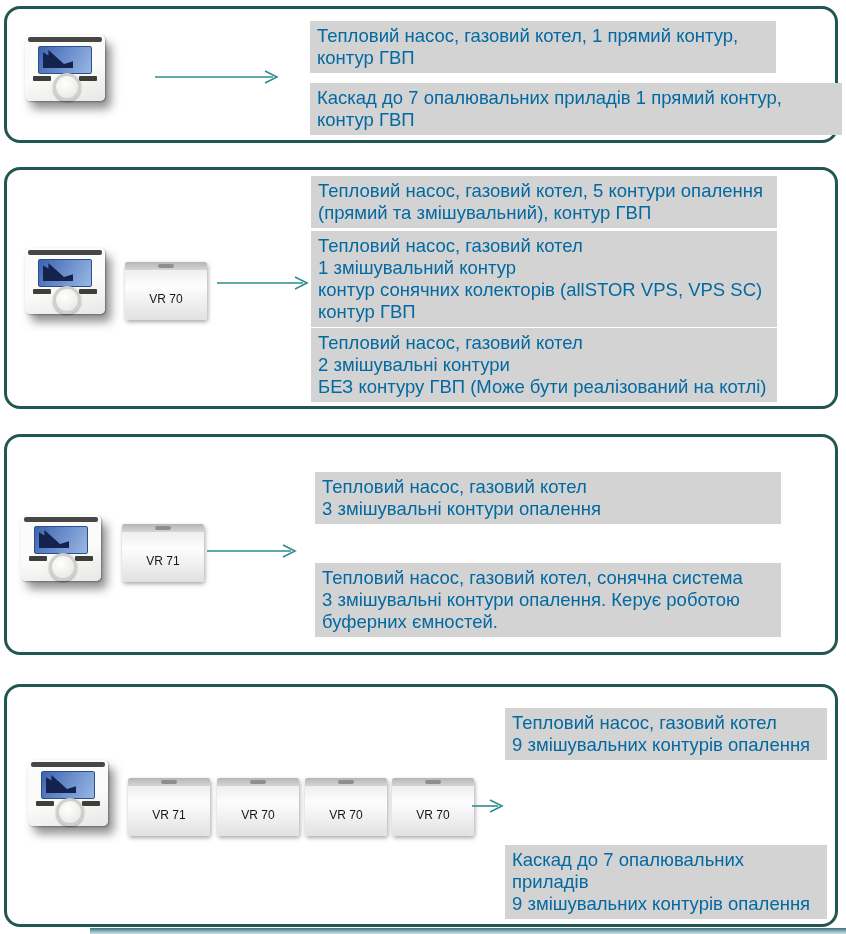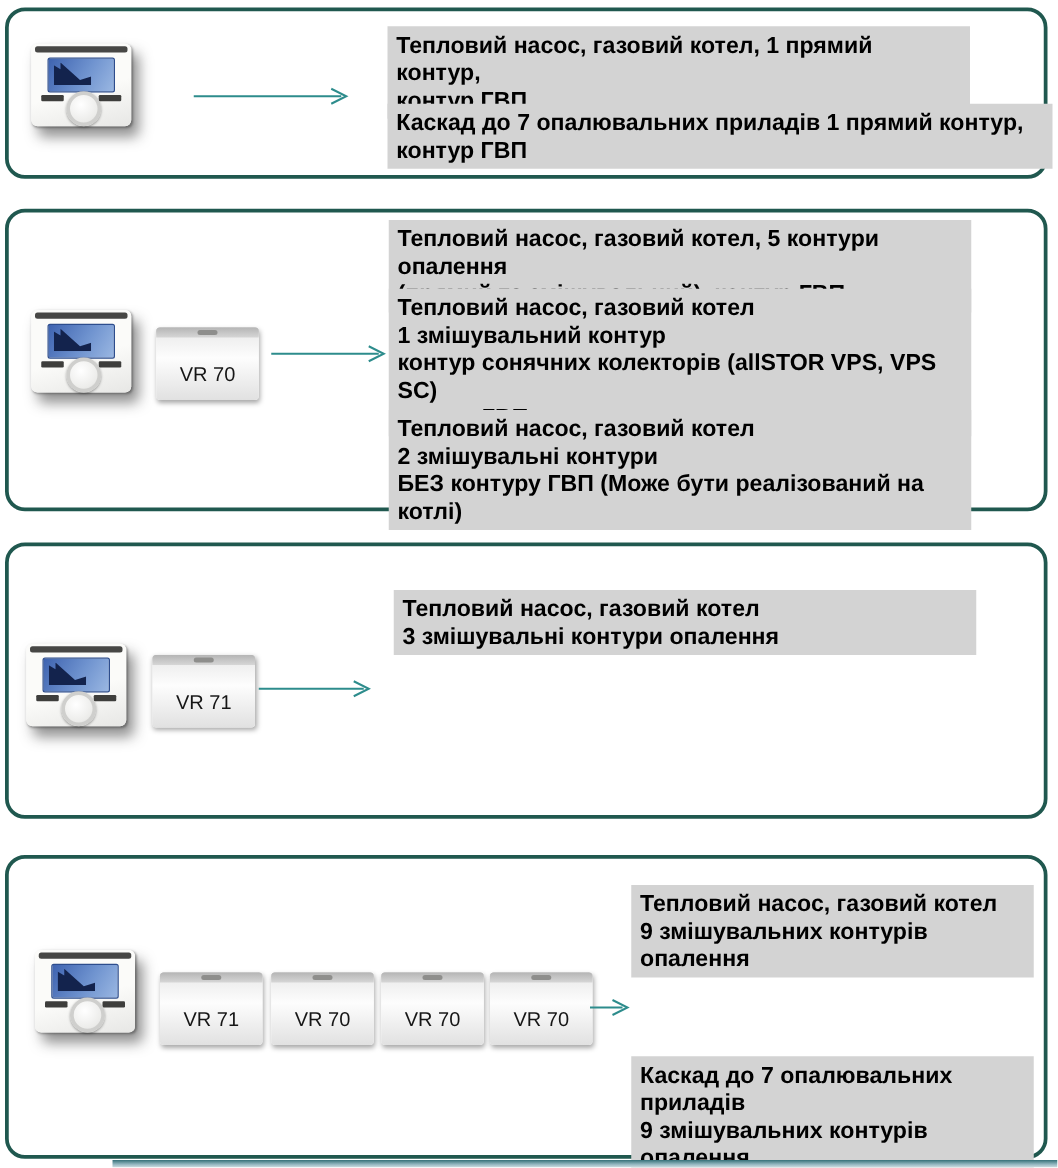--- a/index.html
+++ b/index.html
@@ -6,23 +6,23 @@
   body{width:846px;height:934px;position:relative;overflow:hidden;
        font-family:"Liberation Sans",sans-serif;}
   .sysbox{position:absolute;left:4px;width:834px;
           border:3px solid #20584f;border-radius:16px;background:#ffffff;
           box-sizing:border-box;}
   .box1{top:6px;height:137px;}
   .box2{top:167px;height:242px;}
   .box3{top:434px;height:221px;}
   .box4{top:684px;height:243px;}
 
-  .note{position:absolute;background:#d3d3d3;color:#000000;
+  .note{position:absolute;background:#d3d3d3;color:#0369a1;
         font-size:18.5px;line-height:22px;padding:4px 7px;
-        white-space:pre-line;box-sizing:border-box;font-weight:bold;}
+        white-space:pre-line;box-sizing:border-box;}
 
   
   .thermostat{position:absolute;width:80px;height:66px;border-radius:5px;
         background:linear-gradient(165deg,#fbfbf9 55%,#e7e7e5 100%);
         box-shadow:6px 8px 10px rgba(40,40,40,.5),1px 1px 2px rgba(0,0,0,.35);}
   .th-topbar{position:absolute;top:2px;left:3px;right:3px;height:5px;
         background:#474745;border-radius:2px;}
   .th-screen{position:absolute;left:13px;top:11px;width:52px;height:26px;
         border:1px solid #2d4d8d;border-radius:2px;
         background:linear-gradient(120deg,#3e63b0 0%,#6f93cf 55%,#9ab7e2 100%);}
@@ -39,21 +39,21 @@
   
   .module{position:absolute;width:82px;height:58px;border-radius:3px;
         background:linear-gradient(180deg,#bdbdbd 0%,#efefef 14%,#fdfdfd 42%,#e1e1e1 100%);
         box-shadow:1px 2px 4px rgba(0,0,0,.35);}
   .mod-top{position:absolute;top:0;left:0;right:0;height:8px;
         background:linear-gradient(180deg,#b5b5b5,#d6d6d6);
         border-radius:3px 3px 0 0;}
   .mod-logo{position:absolute;top:2px;left:50%;margin-left:-8px;width:16px;height:4px;
         background:#8e8e8c;border-radius:2px;}
   .mod-label{position:absolute;left:0;right:0;top:30px;text-align:center;
-        font-size:16px;color:#161616;}
+        font-size:12px;color:#161616;}
 
   .arrow{position:absolute;overflow:visible;}
   .arrow line,.arrow polyline{stroke:#2d8c8c;stroke-width:1.6;fill:none;}
 
   .bottom-edge{position:absolute;left:90px;top:928px;width:756px;height:6px;
         background:linear-gradient(180deg,#357078 0%,#8fb4bd 55%,#cfdfe3 100%);}
 </style>
 </head>
 <body>
 
@@ -123,20 +123,23 @@
       <div class="mod-logo"></div>
     </div>
     <div class="mod-label">VR 71</div>
   </div>
   <svg class="arrow" style="left:200px;top:106px" width="92" height="16">
     <line x1="0" y1="8" x2="84" y2="8"></line>
     <polyline points="76,2 88,8 76,14"></polyline>
   </svg>
   <div class="note" style="left:308px;top:35px;width:466px">Тепловий насос, газовий котел
 3 змішувальні контури опалення</div>
+  <div class="note" style="left:308px;top:126px;width:466px">Тепловий насос, газовий котел, сонячна система
+3 змішувальні контури опалення. Керує роботою
+буферних ємностей.</div>
 </div>
 
 <div class="sysbox box4">
   <div class="thermostat" style="left:21px;top:73px">
     <div class="th-topbar"></div>
     <div class="th-screen">
       <div class="th-graph"></div>
     </div>
     <div class="th-btn th-btn-l"></div>
     <div class="th-btn th-btn-r"></div>

